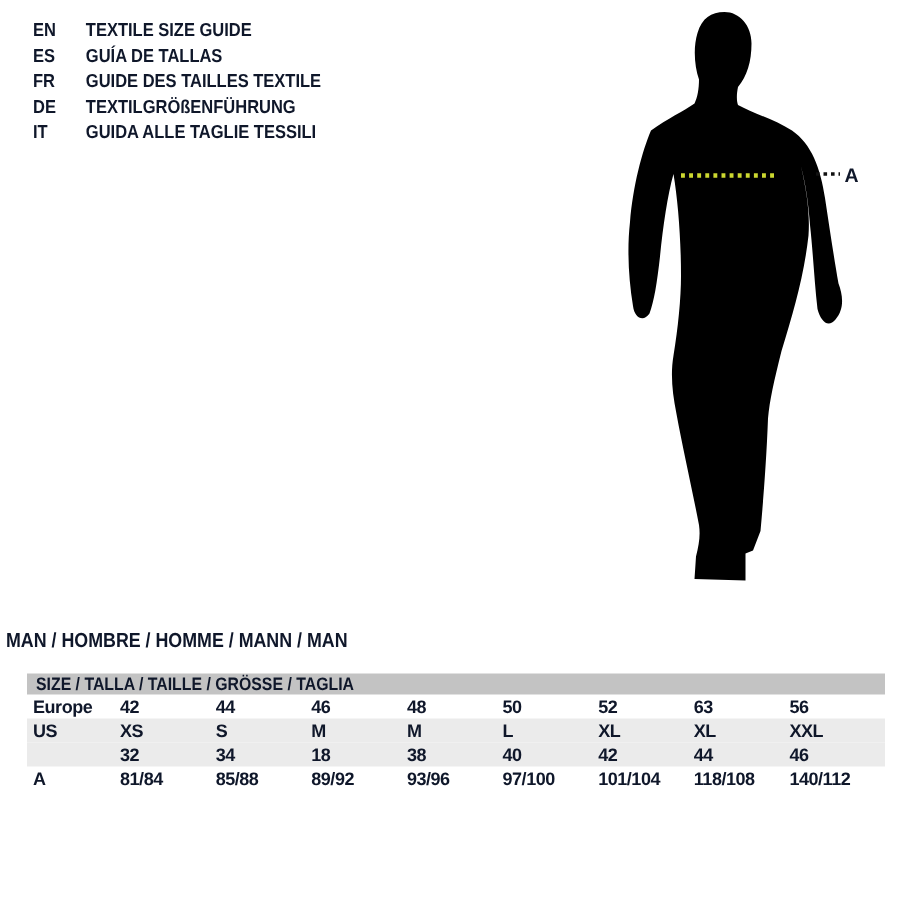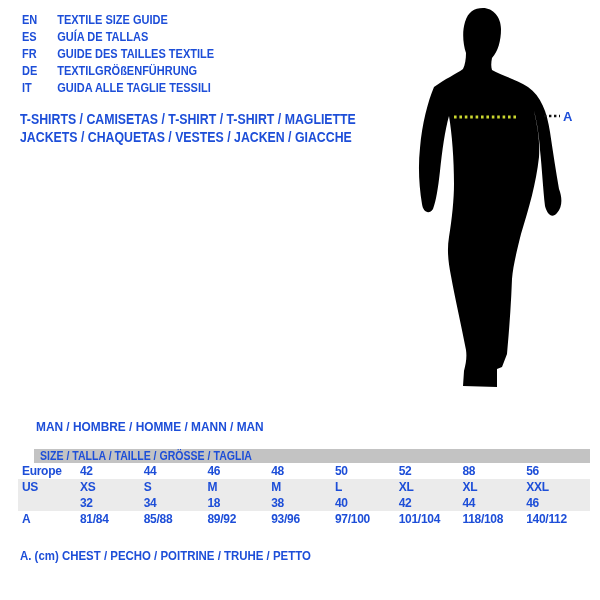--- a/index.html
+++ b/index.html
@@ -1,39 +1,39 @@
 <!DOCTYPE html>
 <html><head>
 <meta charset="utf-8">
 <style>
   html,body { margin:0; padding:0; background:#ffffff; }
   .canvas {
     position:relative; width:600px; height:600px; background:#ffffff;
-    font-family:"Liberation Sans", sans-serif; color:#1d4ed8; overflow:hidden;
+    font-family:"Liberation Sans", sans-serif; color:#0f172a; overflow:hidden;
   }
   .cond { transform:scaleX(0.88); transform-origin:0 0; white-space:nowrap; display:inline-block; }
 
   
   .lang-list { position:absolute; left:22px; top:12px; font-size:12.5px; font-weight:bold; line-height:17px; }
   .lang-row { display:flex; }
   .lang-code { width:40px; }
 
   
   .cats { position:absolute; left:20px; top:110px; font-size:14px; font-weight:bold; line-height:18px; }
 
   
   .figure-svg { position:absolute; left:0; top:0; }
   .measure-label { position:absolute; left:563px; top:109px; font-size:13px; font-weight:bold; }
 
   
-  .section-title { position:absolute; left:36px; top:419px; font-size:13.5px; font-weight:bold; }
+  .section-title { position:absolute; left:4px; top:419px; font-size:13.5px; font-weight:bold; }
 
   
   .size-table { position:absolute; left:18px; top:449px; width:572px; font-weight:bold; }
-  .thead { background:#c3c3c3; height:14px; line-height:14px; font-size:12px; padding-left:6px;margin-left:16px; }
+  .thead { background:#c3c3c3; height:14px; line-height:14px; font-size:12px; padding-left:6px; }
   .trow { display:flex; height:16px; align-items:center; font-size:12px; letter-spacing:-0.3px; }
   .trow.shade { background:#ebebeb; }
   .tlabel { width:62px; padding-left:4px; box-sizing:border-box; }
   .tcell { flex:1; text-align:left; }
 
   
   .footnote { position:absolute; left:20px; top:548px; font-size:13px; font-weight:bold; }
 </style>
 </head>
 <body>
@@ -56,24 +56,20 @@
     <div class="lang-row">
       <span class="lang-code">DE</span>
       <span>TEXTILGRÖßENFÜHRUNG</span>
     </div>
     <div class="lang-row">
       <span class="lang-code">IT</span>
       <span>GUIDA ALLE TAGLIE TESSILI</span>
     </div>
   </div>
 
-  <div class="cats">
-    <div class="cond">T-SHIRTS / CAMISETAS / T-SHIRT / T-SHIRT / MAGLIETTE</div>
-    <div class="cond">JACKETS / CHAQUETAS / VESTES / JACKEN / GIACCHE</div>
-  </div>
 
   <svg class="figure-svg" width="600" height="600" viewBox="0 0 600 600">
     <path fill="#000000" d="
       M 483 8
       C 493 8 501 17 501 29
       C 501 41 498 51 492 58
       C 491 63 491 67 492 70
       C 501 75 517 80 528 87
       C 541 96 547 112 550 132
       C 553 152 556 172 559 189
@@ -116,21 +112,21 @@
       <span class="cond">SIZE / TALLA / TAILLE / GRÖSSE / TAGLIA</span>
     </div>
     <div class="trow">
       <span class="tlabel">Europe</span>
       <span class="tcell">42</span>
       <span class="tcell">44</span>
       <span class="tcell">46</span>
       <span class="tcell">48</span>
       <span class="tcell">50</span>
       <span class="tcell">52</span>
-      <span class="tcell">88</span>
+      <span class="tcell">63</span>
       <span class="tcell">56</span>
     </div>
     <div class="trow shade">
       <span class="tlabel">US</span>
       <span class="tcell">XS</span>
       <span class="tcell">S</span>
       <span class="tcell">M</span>
       <span class="tcell">M</span>
       <span class="tcell">L</span>
       <span class="tcell">XL</span>
@@ -154,17 +150,14 @@
       <span class="tcell">85/88</span>
       <span class="tcell">89/92</span>
       <span class="tcell">93/96</span>
       <span class="tcell">97/100</span>
       <span class="tcell">101/104</span>
       <span class="tcell">118/108</span>
       <span class="tcell">140/112</span>
     </div>
   </div>
 
-  <div class="footnote">
-    <span class="cond">A. (cm) CHEST / PECHO / POITRINE / TRUHE / PETTO</span>
-  </div>
 
 </div>
 
 </body></html>

